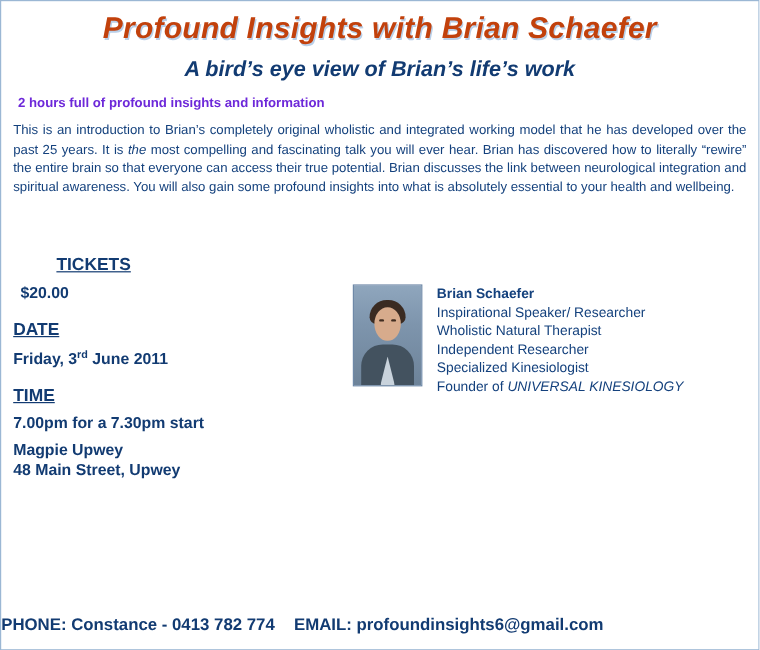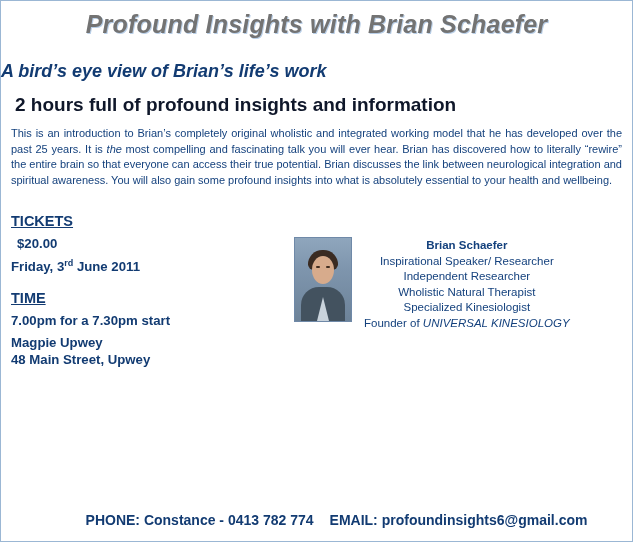--- a/index.html
+++ b/index.html
@@ -22,37 +22,37 @@
     border: 1px solid #9bb7d4;
     background: #ffffff;
   }
 
   
   .title {
     text-align: center;
     font-size: 25px;
     font-weight: bold;
     font-style: italic;
-    color: #737373;
+    color: #c2410c;
     letter-spacing: 0.2px;
     margin-top: 9px;
     text-shadow: 1px 1px 0 #b9cfe8;
   }
   .subtitle {
-    text-align: left;
+    text-align: center;
     font-size: 18px;
     font-weight: bold;
     font-style: italic;
     color: #123b72;
-    margin-top: 22px;
+    margin-top: 8px;
   }
   .tagline {
-    font-size: 19px;
-    font-weight: bold;
-    color: #0f172a;
+    font-size: 11px;
+    font-weight: bold;
+    color: #6d28d9;
     margin: 12px 0 0 14px;
   }
 
   
   .intro {
     font-size: 11px;
     line-height: 1.42;
     color: #14417d;
     margin: 10px 10px 0 10px;
     text-align: justify;
@@ -66,21 +66,21 @@
     top: 212px;
     width: 270px;
   }
   .sec-head {
     font-size: 14.5px;
     font-weight: bold;
     color: #123b72;
     text-decoration: underline;
     margin-top: 16px;
   }
-  .sec-head.first { margin-top: 0; }
+  .sec-head.first { margin-top: 0; margin-left: 36px; }
   .sec-val {
     font-size: 13.2px;
     font-weight: bold;
     color: #123b72;
     margin-top: 7px;
   }
   .sec-val.indent { margin-left: 6px; }
   .sec-val sup { font-size: 9px; vertical-align: super; }
 
   
@@ -130,63 +130,62 @@
     border-radius: 18px 18px 0 0;
     background: #43525f;
   }
   .photo .shirt {
     position: absolute;
     left: 22px; bottom: 0;
     width: 12px; height: 24px;
     background: #c9d3dc;
     clip-path: polygon(50% 0, 100% 100%, 0 100%);
   }
-  .bio-lines { padding-top: 2px; text-align: center; }
+  .bio-lines { padding-top: 2px; }
   .bio-name {
     font-size: 11.5px;
     font-weight: bold;
     color: #14417d;
     margin-bottom: 3px;
   }
   .bio-line {
     font-size: 11.5px;
     color: #14417d;
     line-height: 1.34;
   }
   .bio-line i { font-style: italic; }
 
   
   .footer {
     position: absolute;
     left: 0;
     right: 0;
     bottom: 13px;
-    text-align: center;
     font-size: 14px;
     font-weight: bold;
     color: #123b72;
-    padding-left: 40px;
   }
   .footer .gap { display: inline-block; width: 16px; }
 </style>
 </head>
 <body>
 
 <div class="page">
 
   <div class="title">Profound Insights with Brian Schaefer</div>
   <div class="subtitle">A bird’s eye view of Brian’s life’s work</div>
   <div class="tagline">2 hours full of profound insights and information</div>
 
   <p class="intro"><span>This is an introduction to Brian’s completely original wholistic and integrated working model that he has developed over the past 25 years. It is </span><i>the</i><span> most compelling and fascinating talk you will ever hear. Brian has discovered how to literally “rewire” the entire brain so that everyone can access their true potential. Brian discusses the link between neurological integration and spiritual awareness. You will also gain some profound insights into what is absolutely essential to your health and wellbeing.</span></p>
 
   <div class="details">
     <div class="sec-head first">TICKETS</div>
     <div class="sec-val indent">$20.00</div>
 
+    <div class="sec-head">DATE</div>
     <div class="sec-val"><span>Friday, 3</span><sup>rd</sup><span> June 2011</span></div>
 
     <div class="sec-head">TIME</div>
     <div class="sec-val">7.00pm for a 7.30pm start</div>
 
     <div class="sec-val">Magpie Upwey</div>
     <div class="sec-val" style="margin-top:2px">48 Main Street, Upwey</div>
   </div>
 
   <div class="bio">
@@ -194,22 +193,22 @@
       <div class="body"></div>
       <div class="shirt"></div>
       <div class="hair"></div>
       <div class="face"></div>
       <div class="eyeL"></div>
       <div class="eyeR"></div>
     </div>
     <div class="bio-lines">
       <div class="bio-name">Brian Schaefer</div>
       <div class="bio-line">Inspirational Speaker/ Researcher</div>
+      <div class="bio-line">Wholistic Natural Therapist</div>
       <div class="bio-line">Independent Researcher</div>
-      <div class="bio-line">Wholistic Natural Therapist</div>
       <div class="bio-line">Specialized Kinesiologist</div>
       <div class="bio-line"><span>Founder of </span><i>UNIVERSAL KINESIOLOGY</i></div>
     </div>
   </div>
 
   <div class="footer">
     <span>PHONE: Constance - 0413 782 774</span><span class="gap"></span><span>EMAIL: profoundinsights6@gmail.com</span>
   </div>
 
 </div>

